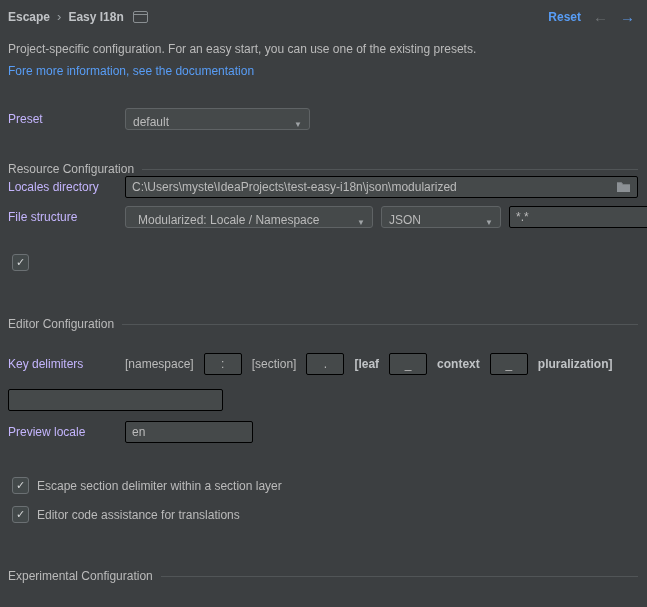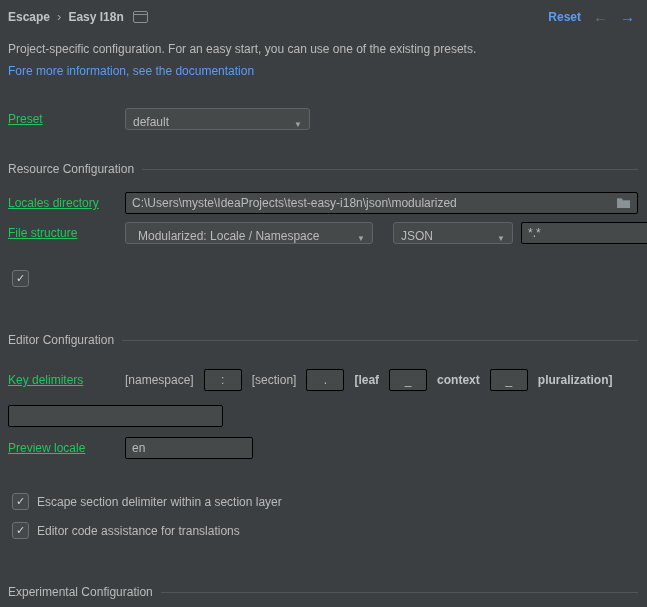--- a/index.html
+++ b/index.html
@@ -19,21 +19,21 @@
   .header-right{display:flex;align-items:center;gap:12px;}
   .reset-link{color:#589df6;font-weight:bold;cursor:pointer;text-decoration:none;}
   .nav-arrow{font-size:15px;line-height:1;cursor:pointer;}
   .nav-arrow.back{color:#6e7274;}
   .nav-arrow.fwd{color:#5d99e8;}
 
   .desc{margin:18px 8px 0;color:#bbbbbb;}
   .doc-link{display:block;margin:8px 8px 3px;color:#589df6;text-decoration:none;cursor:pointer;width:max-content;}
 
   .row{display:flex;align-items:center;margin:0 9px 0 8px;}
-  .lbl{width:117px;flex:none;color:#22c55e;text-decoration:underline;}
+  .lbl{width:117px;flex:none;color:#c4b5fd;}
 
   .combo{
     background:#45494a;border:1px solid #5f6365;border-radius:3px;
     height:22px;box-sizing:border-box;display:flex;align-items:flex-end;
     justify-content:space-between;padding:0 7px;cursor:pointer;color:#bbbbbb;
   }
   .combo-arrow{color:#9fa3a6;font-size:8px;margin-left:10px;}
 
   input.field{
     background:#45494a;border:1px solid #000000;border-radius:2px;
@@ -53,21 +53,21 @@
     border-radius:3px;display:flex;align-items:center;justify-content:center;
     color:#d6d8d9;font-size:11px;line-height:1;
   }
   .checkbox .mark{visibility:hidden;}
   .checkbox.checked .mark{visibility:visible;}
 
   .kd{display:flex;align-items:center;gap:10px;}
   .kd input.field{width:38px;text-align:center;padding:0 2px;}
   .kd .bold{font-weight:bold;color:#c0c3c6;}
 
-  .mt30{margin-top:30px;} .mt32{margin-top:32px;} .mt16{margin-top:16px;}
+  .mt30{margin-top:30px;} .mt32{margin-top:32px;} .mt16{}
   .mt8{margin-top:8px;} .mt26{margin-top:26px;} .mt46{margin-top:46px;}
   .mt22{margin-top:22px;} .mt14{margin-top:14px;} .mt10{margin-top:10px;}
   .mt34{margin-top:34px;} .mt12{margin-top:12px;}
 </style>
 </head>
 <body>
 
 <div class="header">
   <div class="breadcrumb">
     <span>Escape</span>
@@ -106,21 +106,21 @@
       <svg width="15" height="13" viewBox="0 0 15 13">
           <path d="M1 2.5h4.5l1.5 2H14v7.5H1z" fill="#8c9195"></path>
           <path d="M1 2.5h4.5l1.5 2H14" fill="none" stroke="#777c7f"></path>
         </svg>
     </span>
   </div>
 </div>
 
 <div class="row mt8">
   <span class="lbl">File structure</span>
-  <div class="combo" style="width:248px;flex:none;margin-right:20px;padding-left:12px;">
+  <div class="combo" style="width:248px;flex:none;margin-right:8px;padding-left:12px;">
     <span>Modularized: Locale / Namespace</span>
     <span class="combo-arrow">▼</span>
   </div>
   <div class="combo" style="width:120px;flex:none;margin-right:8px;gap:24px;">
     <span>JSON</span>
     <span class="combo-arrow">▼</span>
   </div>
   <input class="field" style="flex: 1 1 0%;" value="*.*">
 </div>
 

